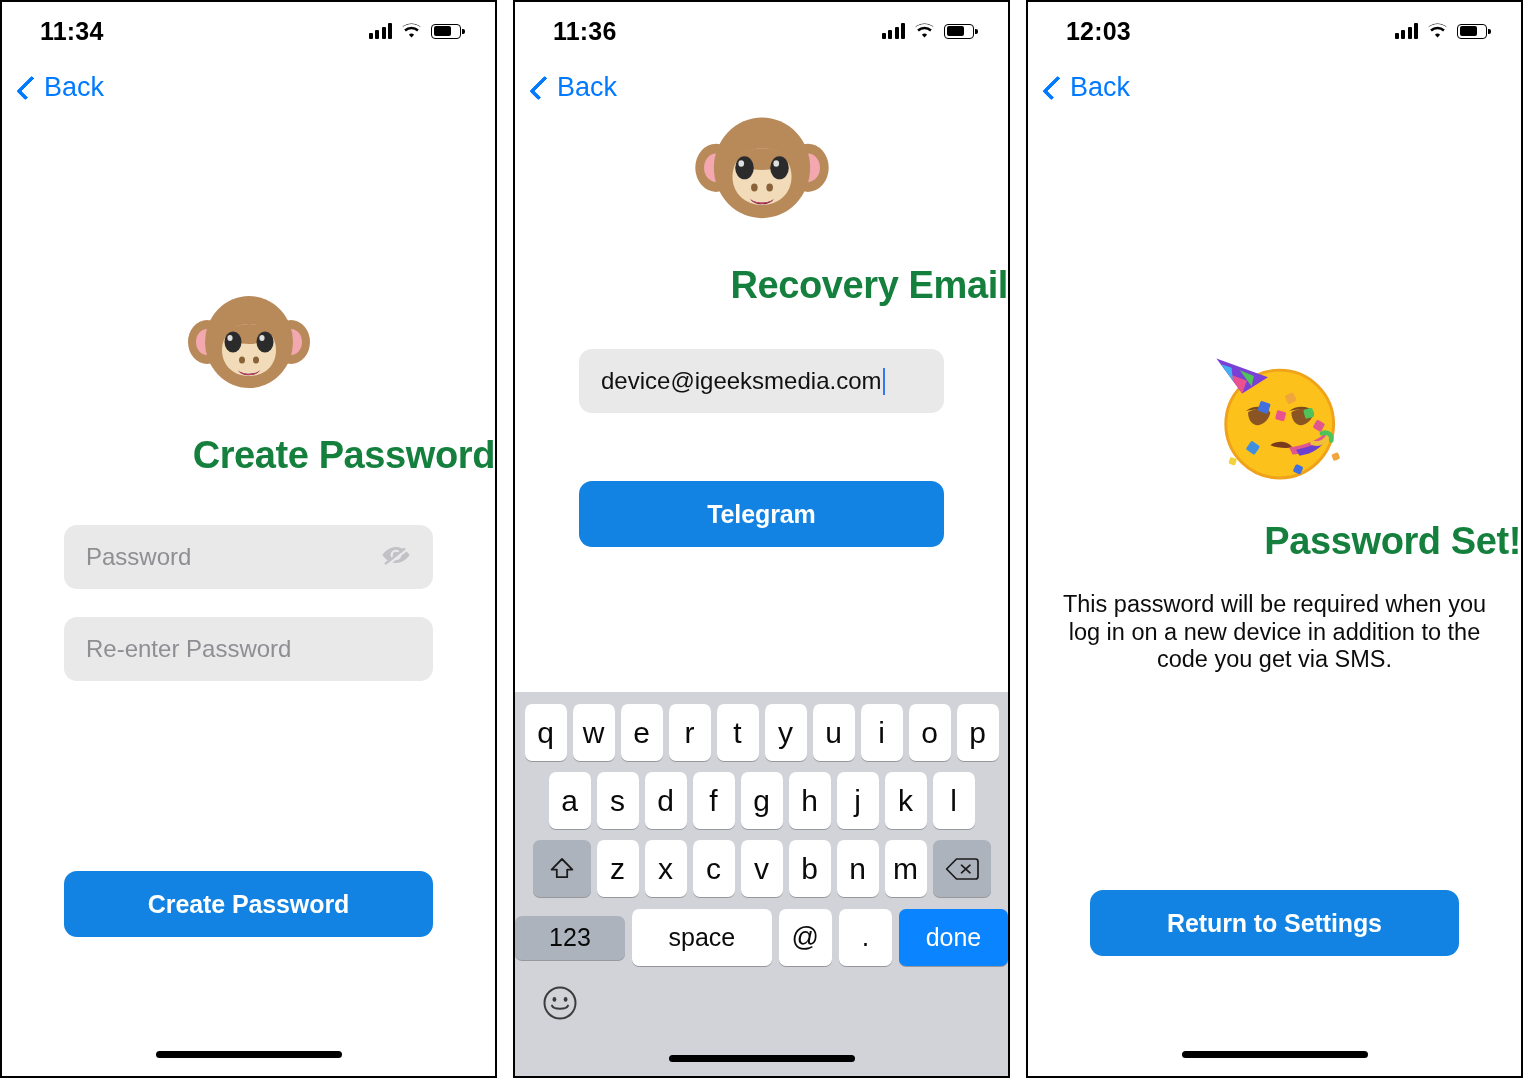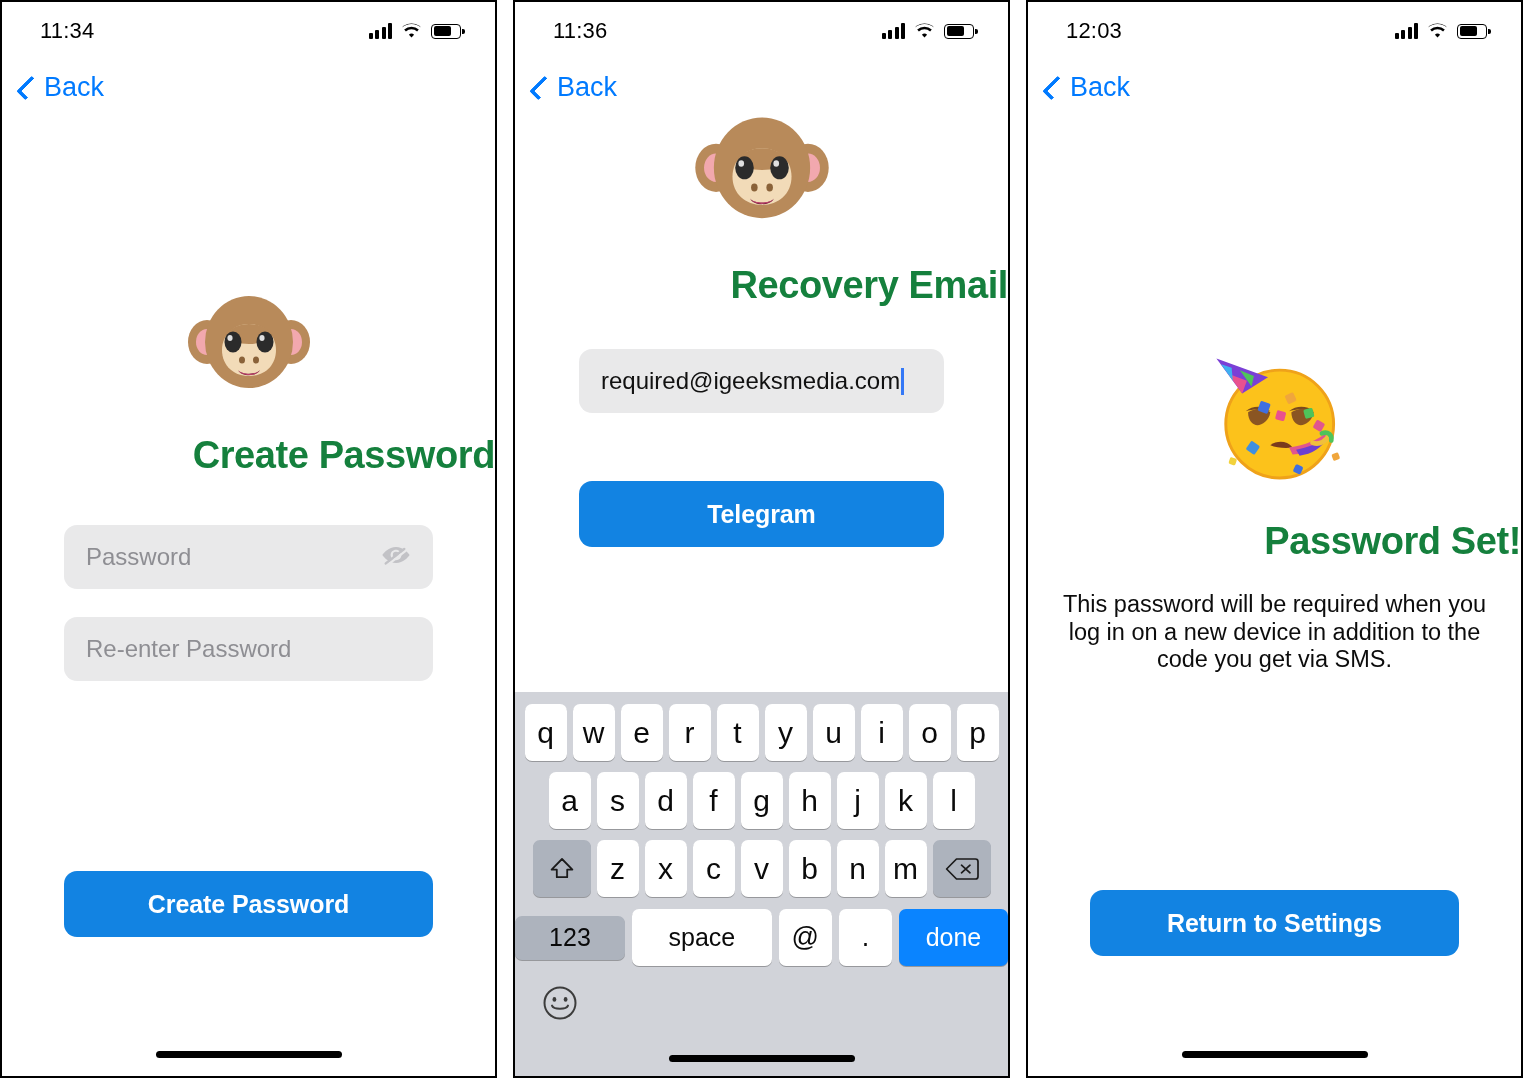--- a/index.html
+++ b/index.html
@@ -27,21 +27,21 @@
   .p2 { width: 497px; height: 1078px; }
   .p3 { width: 497px; height: 1078px; }
 
   
   .statusbar {
     position: absolute; top: 0; left: 0; right: 0; height: 58px;
     display: flex; align-items: center; justify-content: space-between;
     padding: 0 34px 0 38px;
   }
   .clock {
-    font-size: 22px; font-weight: normal; color: #000; letter-spacing: .2px;
+    font-size: 25px; font-weight: bold; color: #000; letter-spacing: .2px;
   }
   .status-icons { display: flex; align-items: center; gap: 9px; }
   .signal { display:flex; align-items:flex-end; gap:2.5px; height:16px; }
   .signal i { display:block; width:4px; background:#000; border-radius:1px; }
   .signal i:nth-child(1){ height:6px; }
   .signal i:nth-child(2){ height:9px; }
   .signal i:nth-child(3){ height:12.5px; }
   .signal i:nth-child(4){ height:16px; }
   .wifi svg { display:block; }
   .battery {
@@ -284,21 +284,21 @@
           <ellipse cx="57" cy="80" rx="3" ry="3.6" fill="#8a6239"></ellipse>
           <ellipse cx="71" cy="80" rx="3" ry="3.6" fill="#8a6239"></ellipse>
           <path d="M53 90c4 5 18 5 22 0-3 7-19 7-22 0z" fill="#6b1c39"></path>
           <path d="M54 91c4 4 16 4 20 0-3 5-17 5-20 0z" fill="#d84a7a"></path>
         </svg>
       </div>
       <h1 class="title" style="margin-top:24px;">Recovery Email</h1>
 
       <div style="margin:42px 64px 0 64px;">
         <div class="field">
-          <span class="val">required@igeeksmedia.com</span>
+          <span class="val">device@igeeksmedia.com</span>
             <span class="caret"></span>
         </div>
       </div>
 
       <div style="margin:68px 64px 0 64px;">
         <div class="btn">Telegram</div>
       </div>
     </div>
 
     <div class="keyboard">

